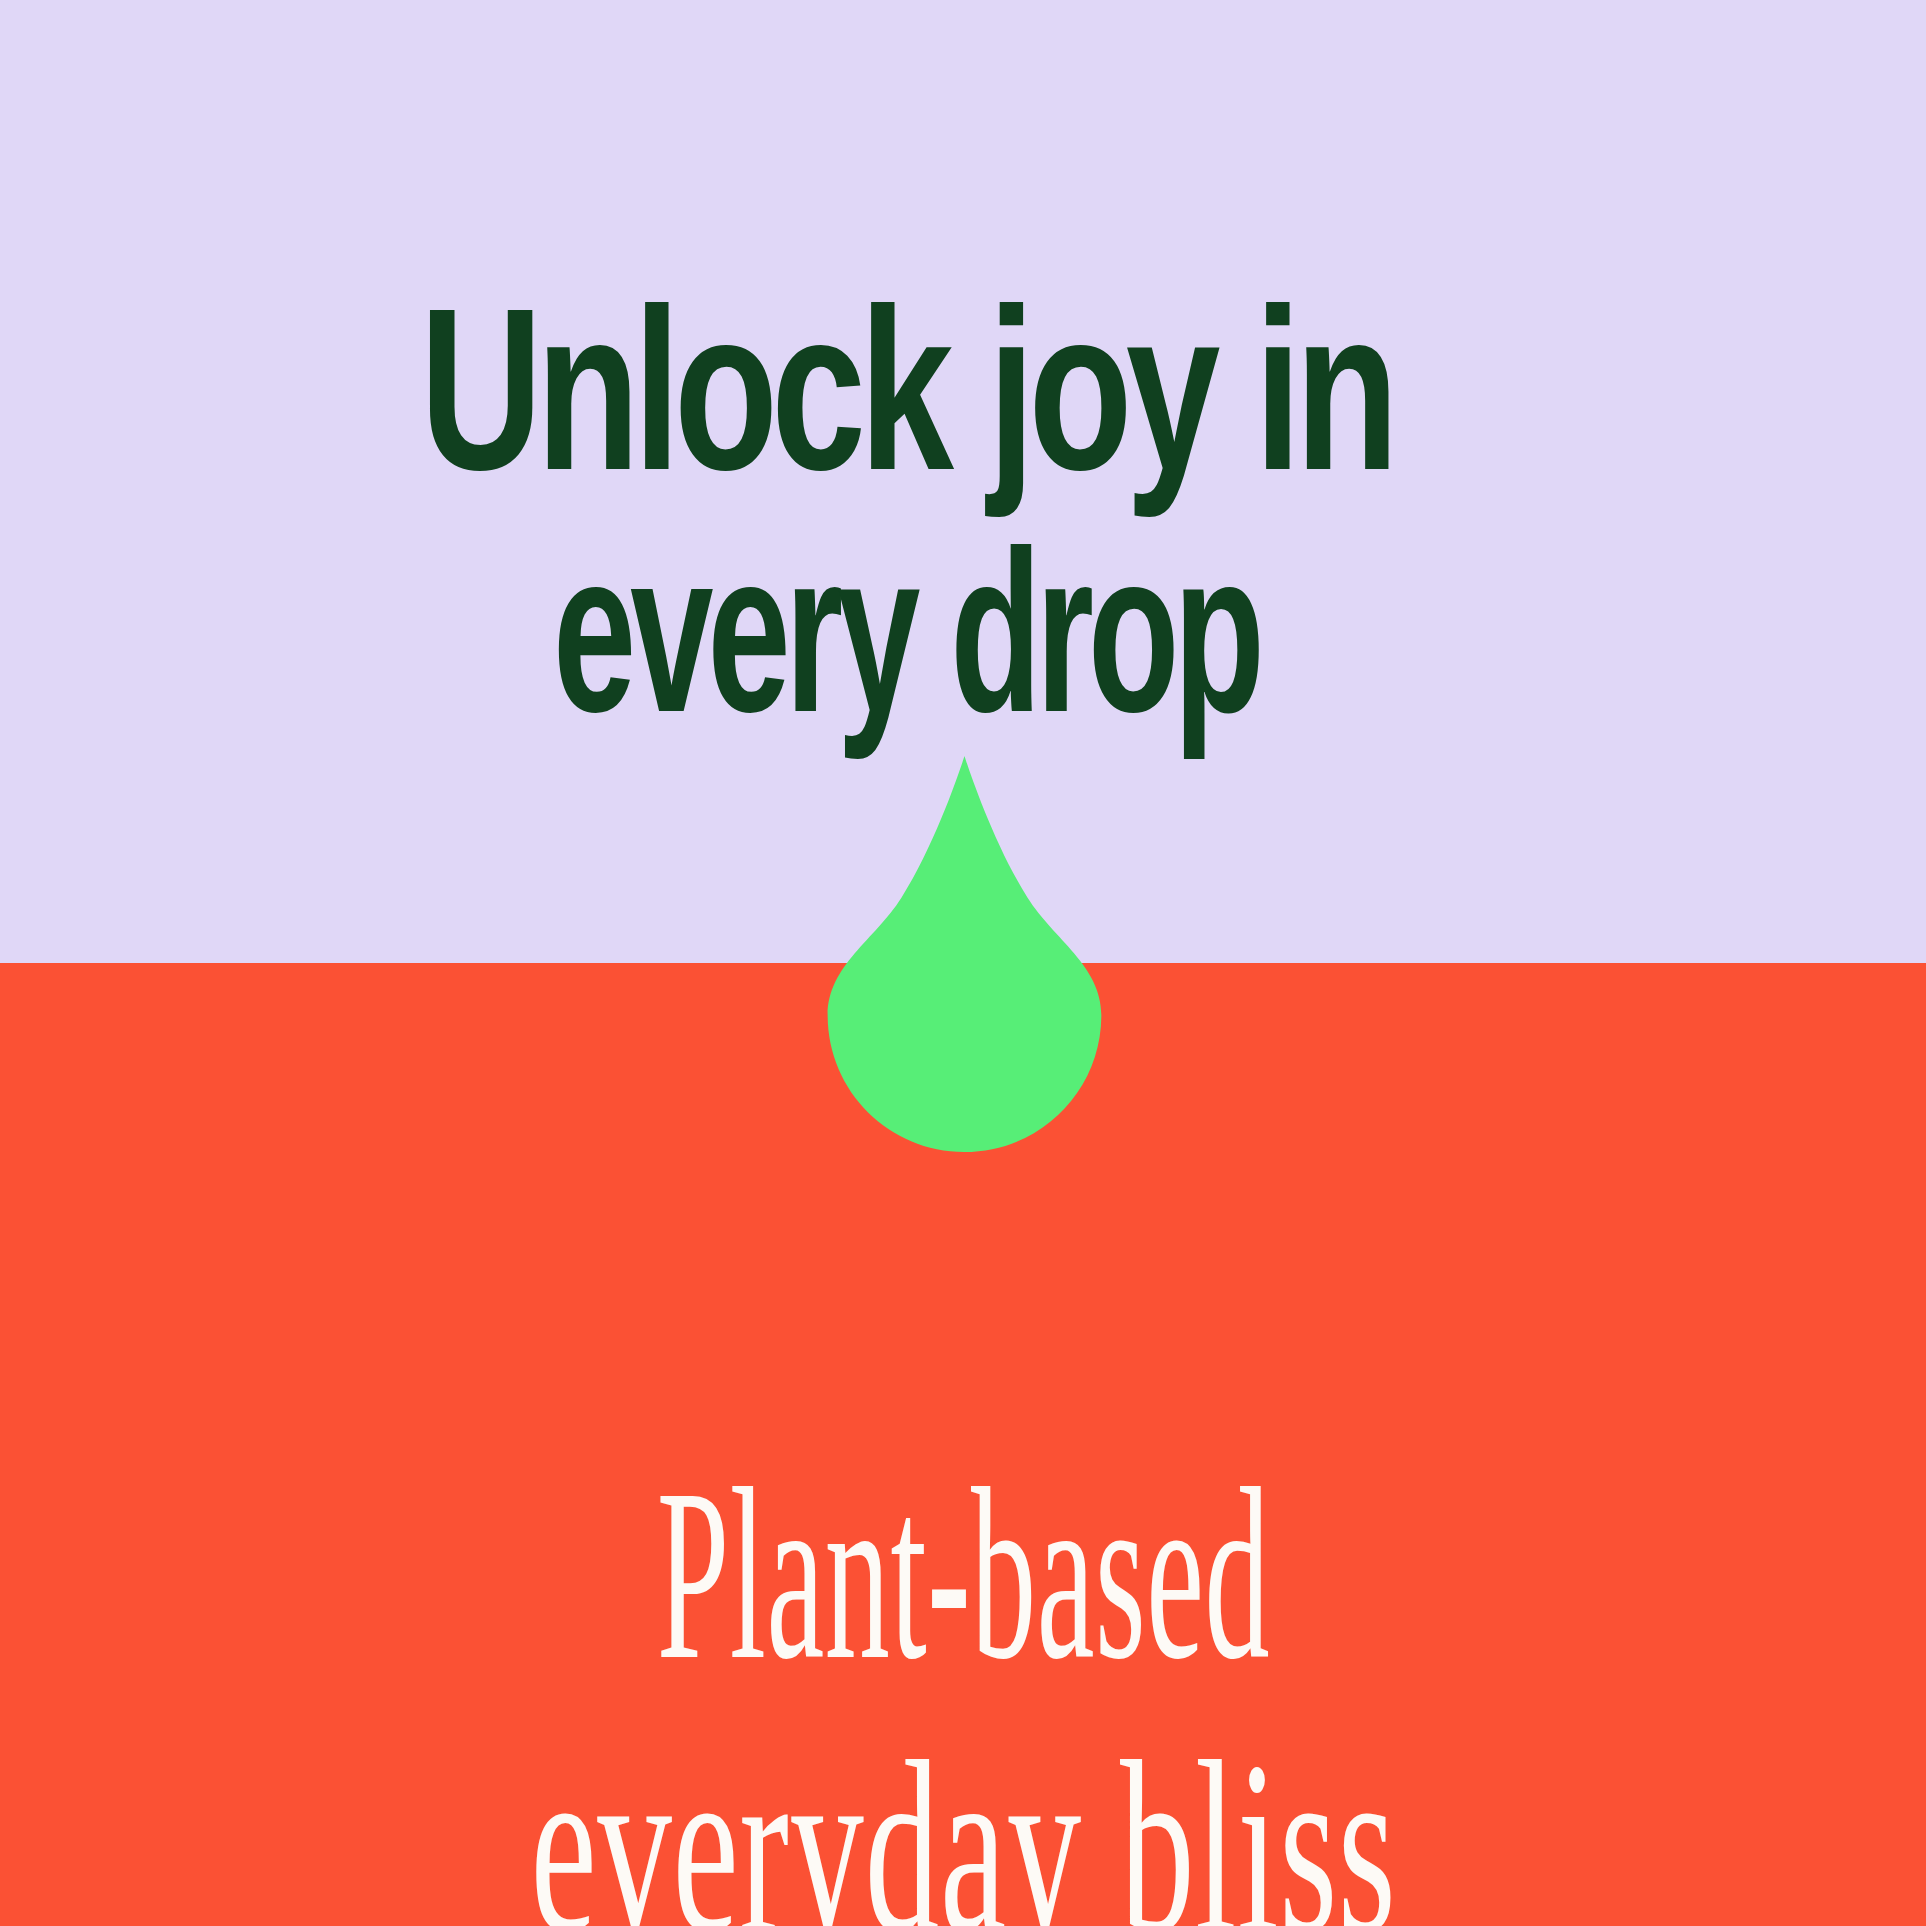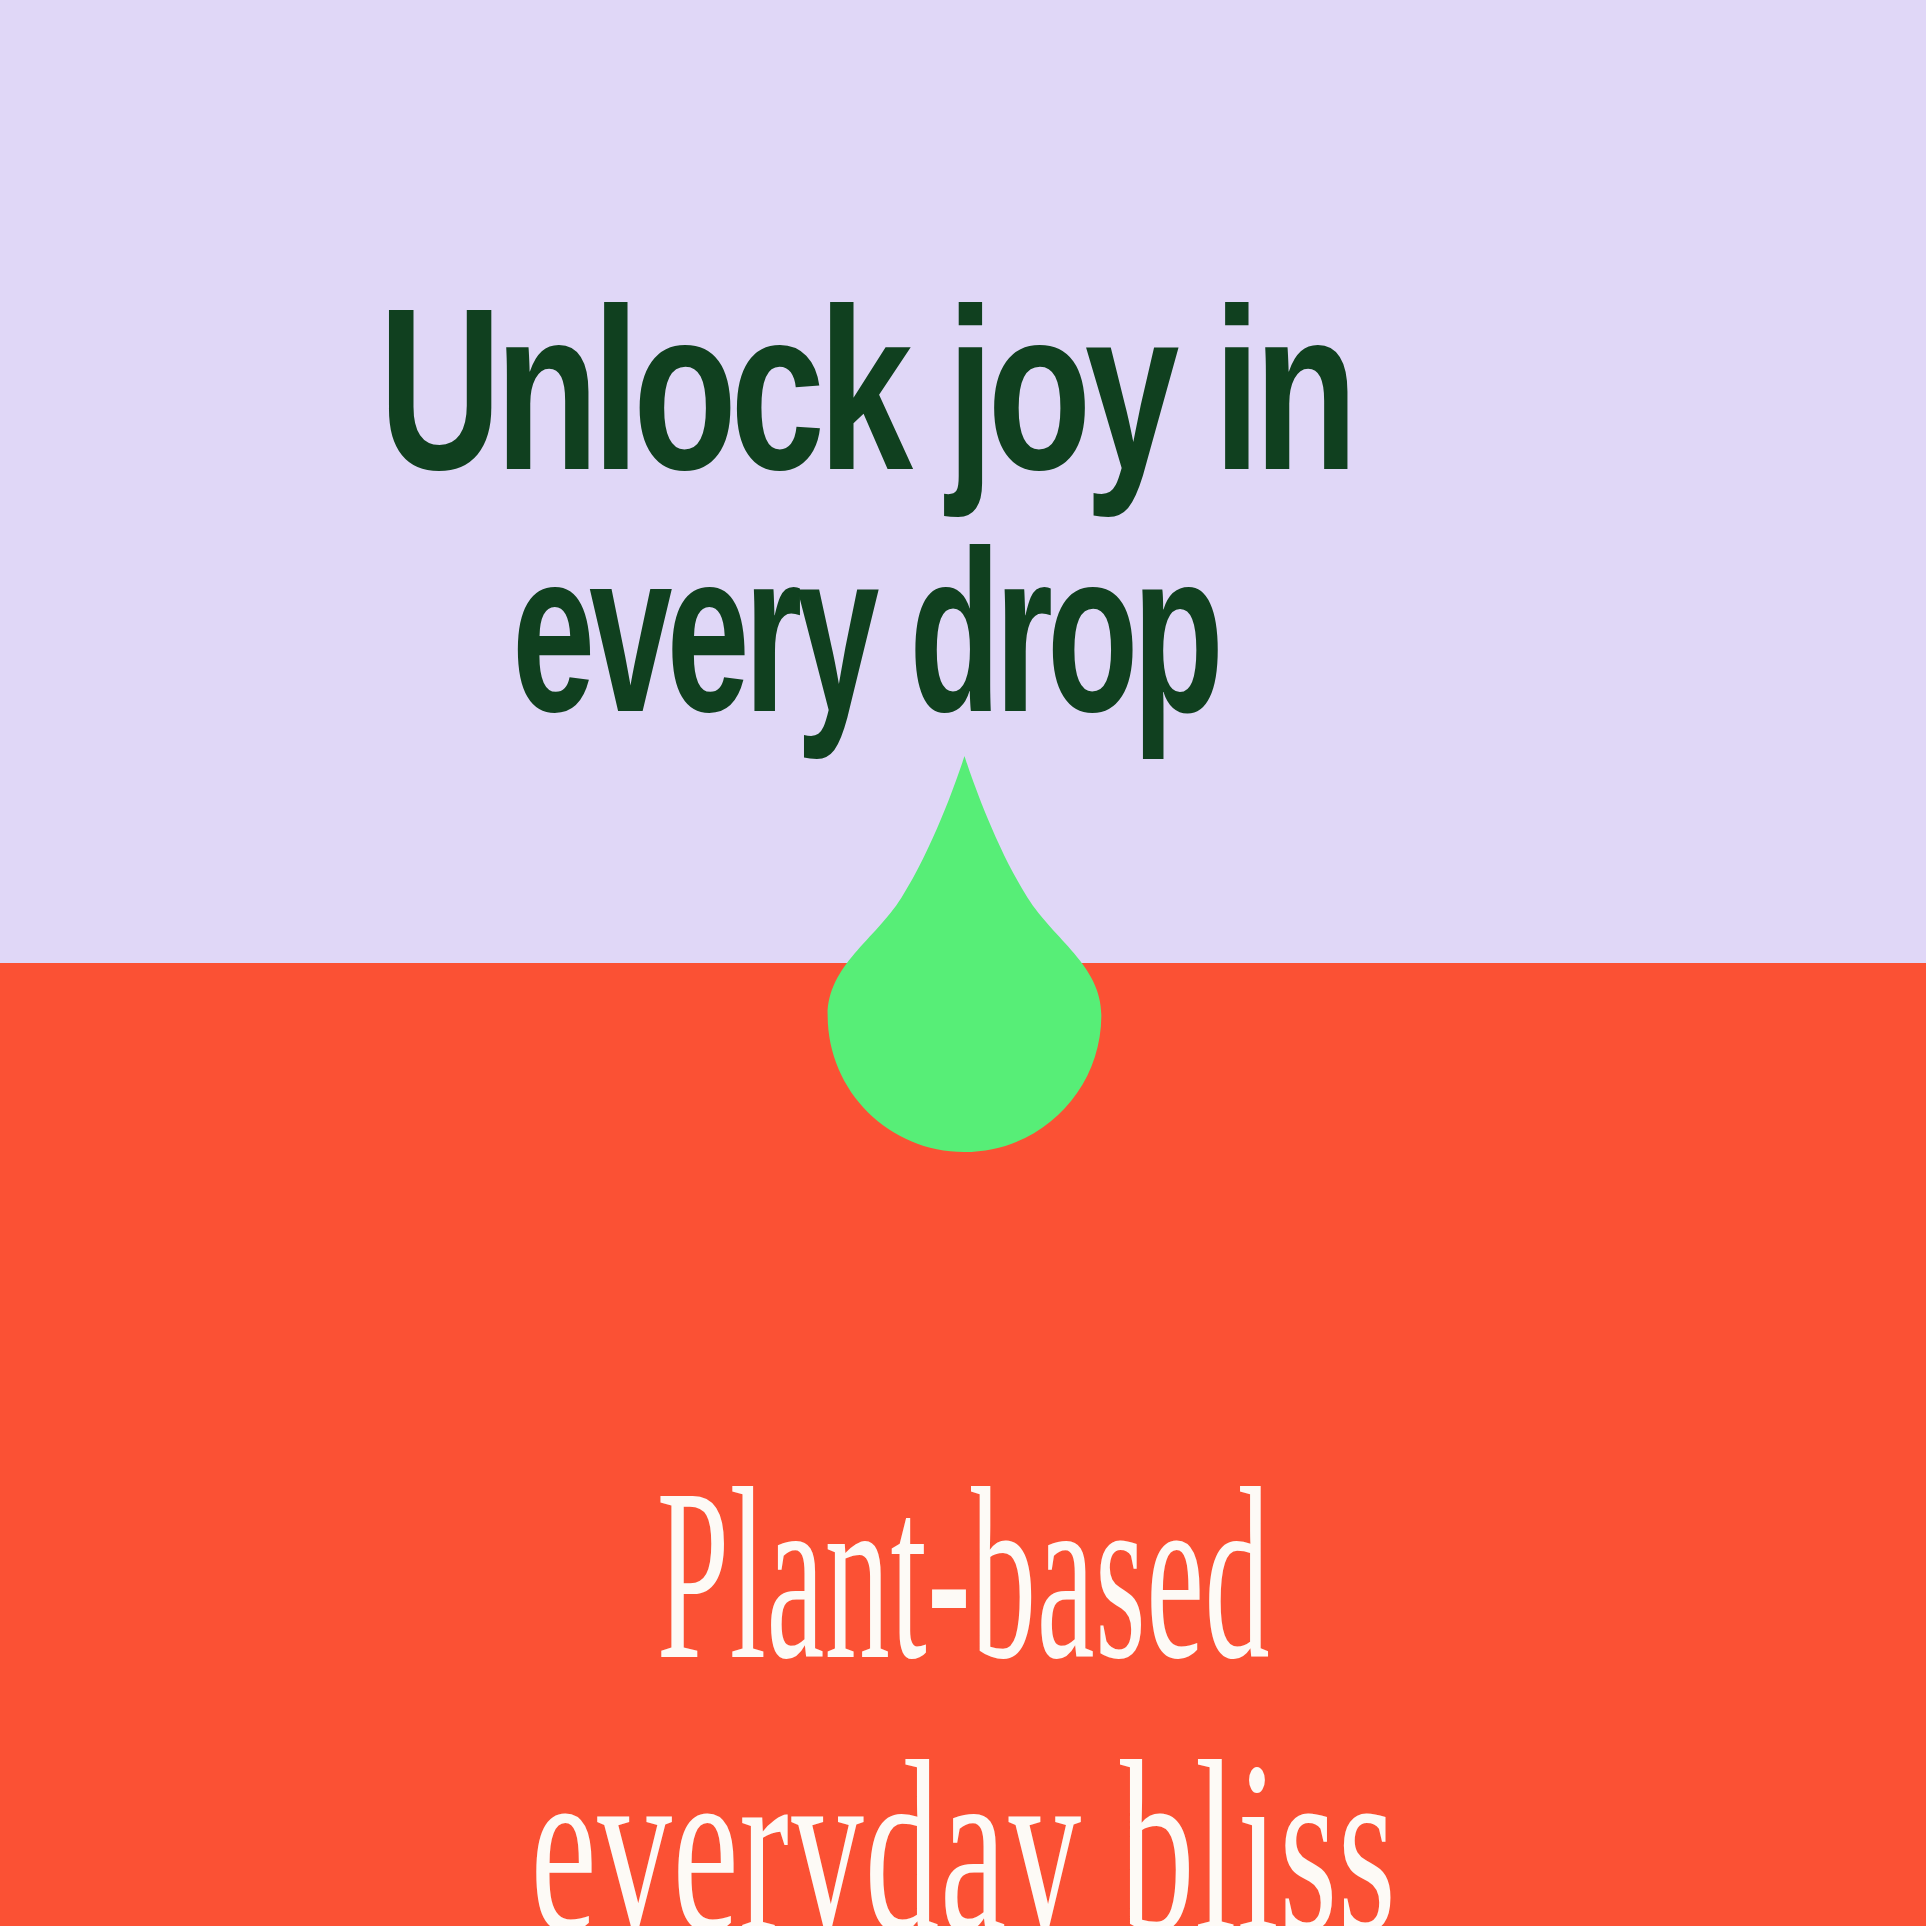--- a/index.html
+++ b/index.html
@@ -56,20 +56,21 @@
     top: 115px;
     width: 1730px;
     text-align: center;
     color: #10401f;
     font-family: "Liberation Sans", sans-serif;
     font-weight: 700;
     font-size: 230px;
     line-height: 242px;
     letter-spacing: -9px;
     white-space: nowrap;
+    padding-left: 41px;
   }
   #headline-top .line {
     display: block;
   }
 
   
   #headline-bottom {
     position: absolute;
     left: 0;
     top: 1234px;

